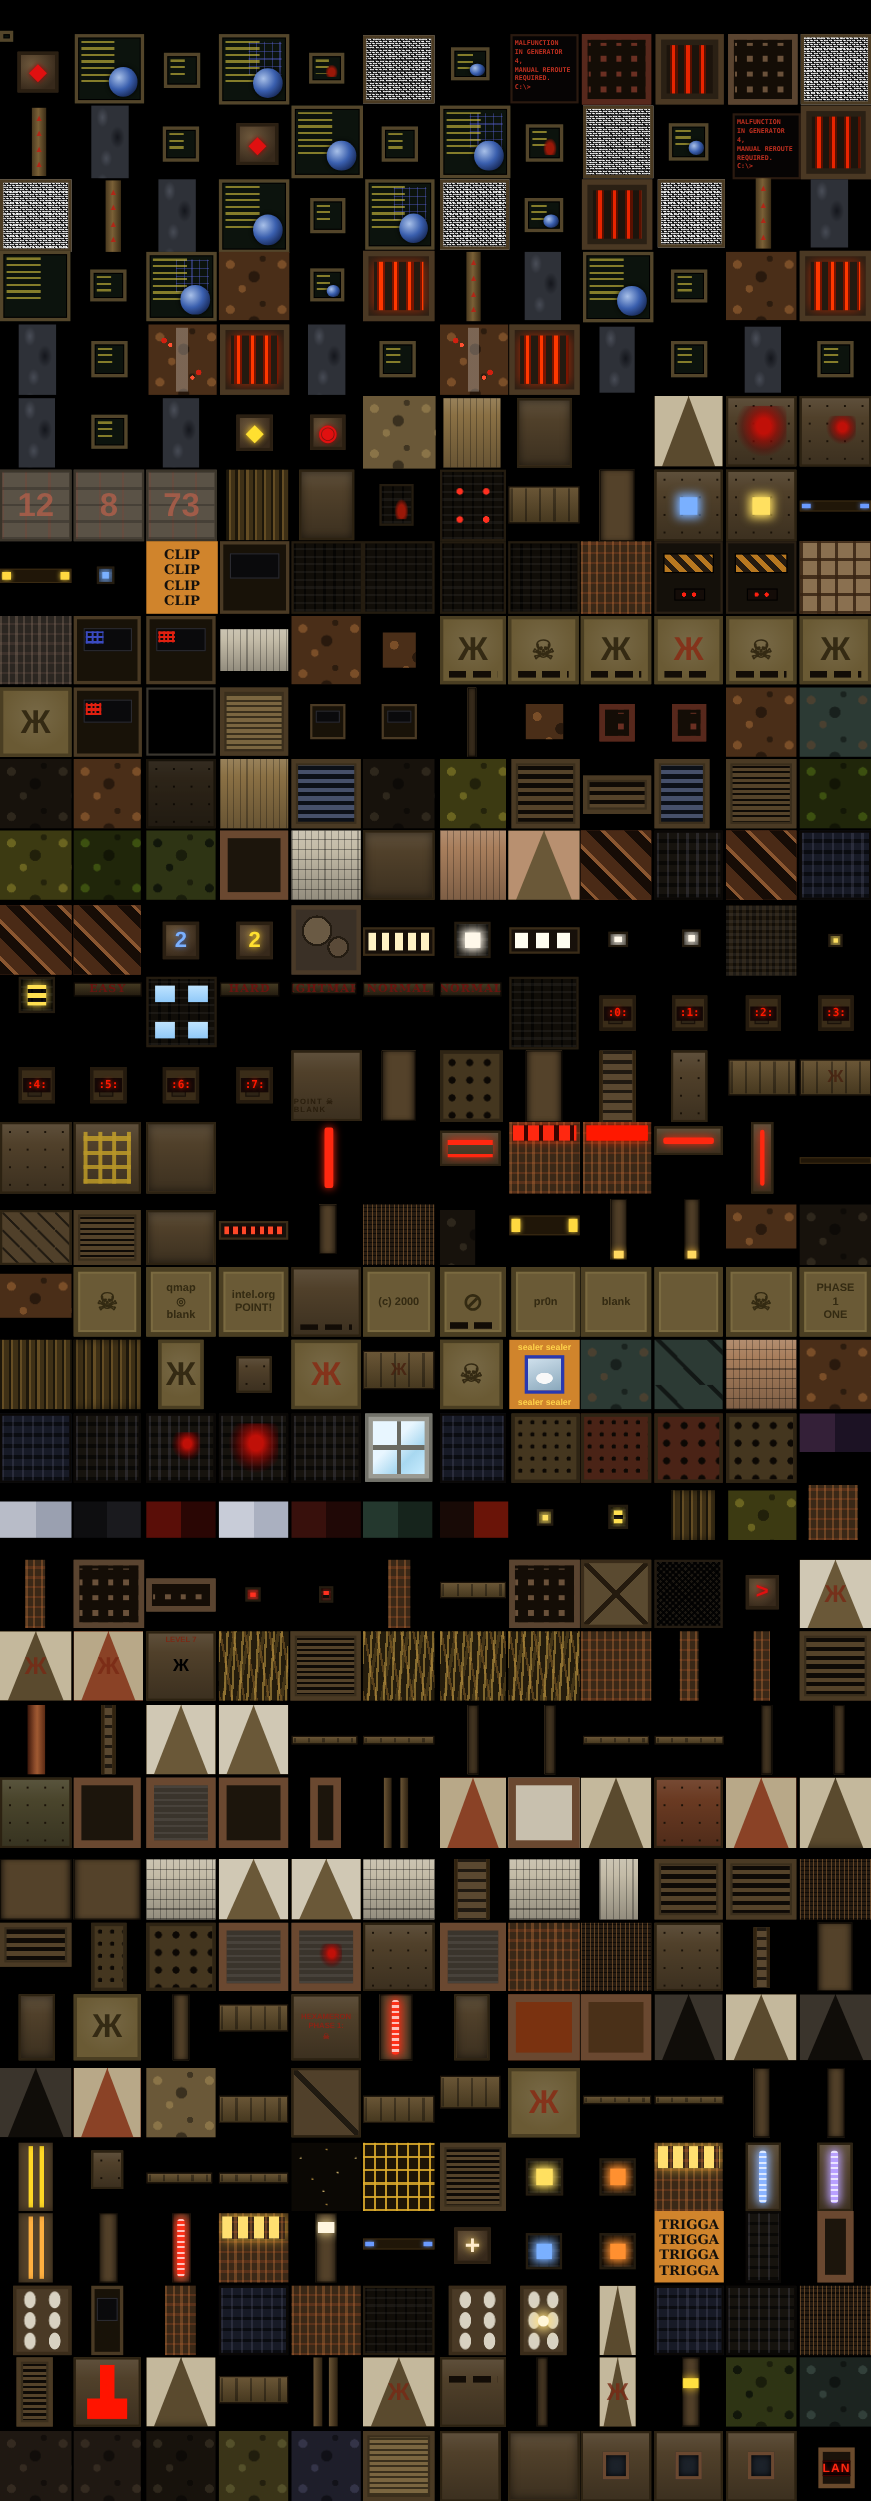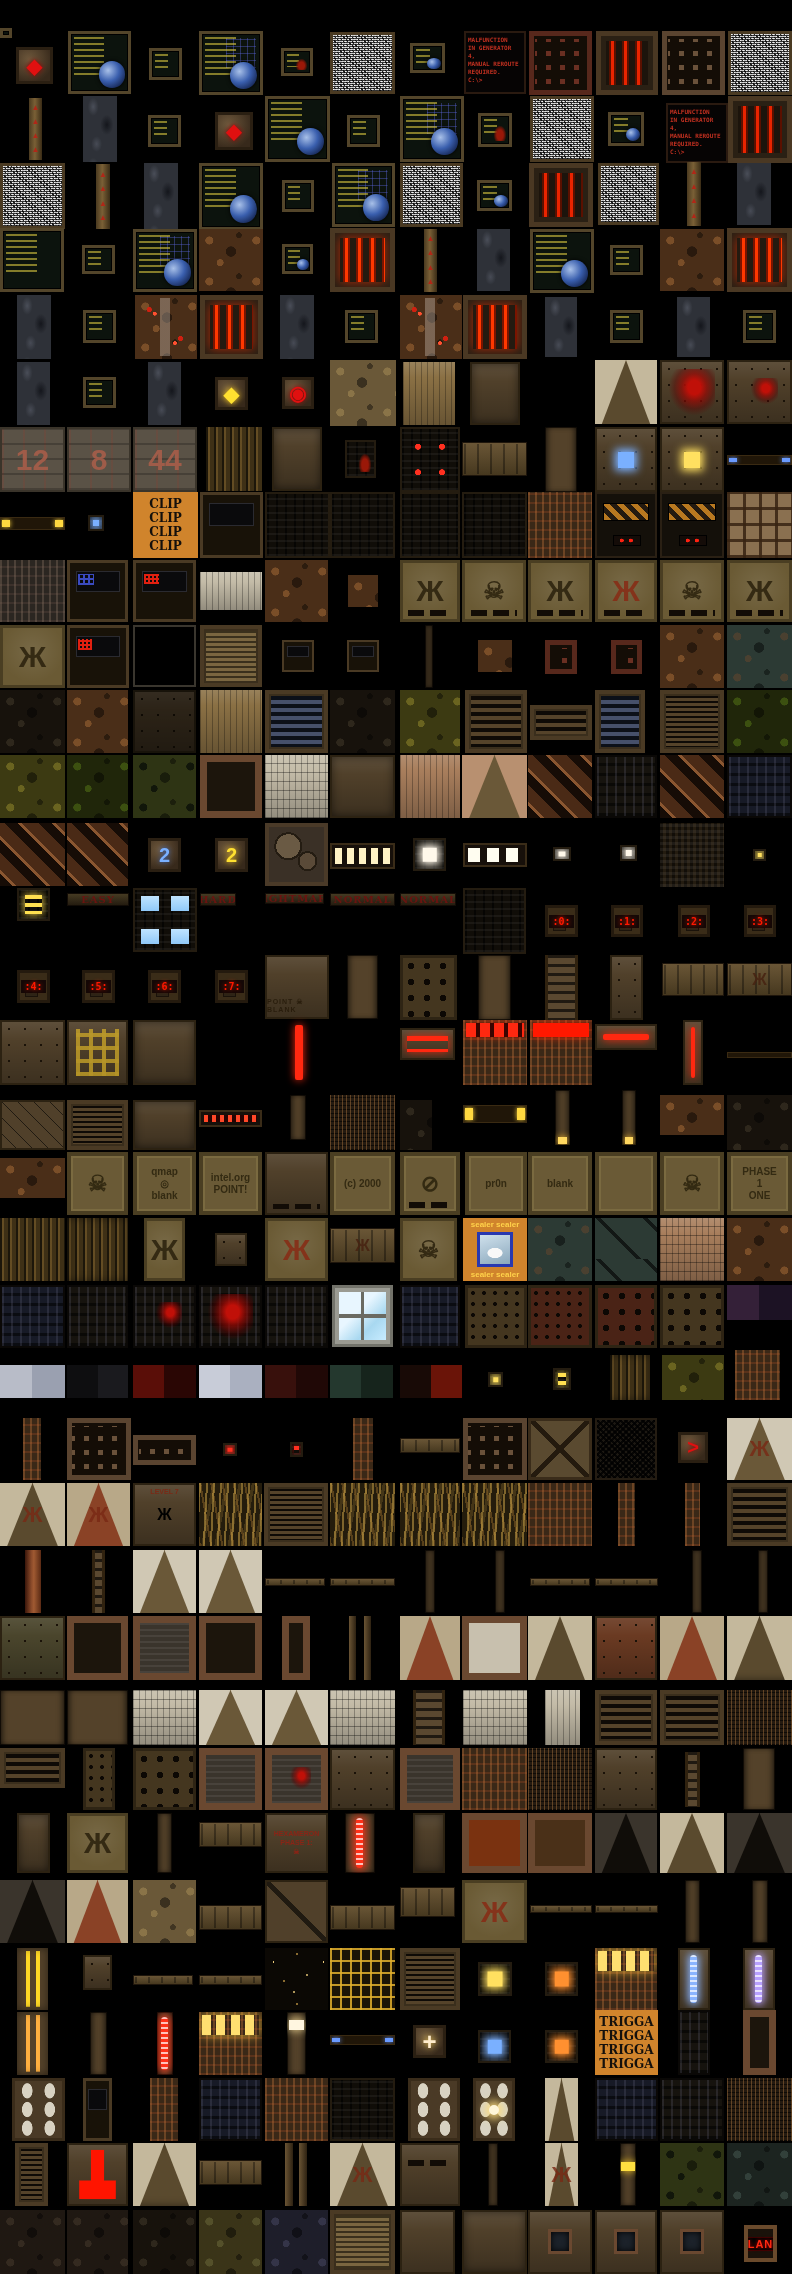--- a/index.html
+++ b/index.html
@@ -164,21 +164,21 @@
 .boxin::after{content:"";position:absolute;left:30%;right:30%;top:28%;bottom:30%;background:#1c222a;border:3px solid #6a4830;box-shadow:inset 0 0 6px #000;}
 .label{display:flex;align-items:flex-end;justify-content:center;padding-bottom:4px;}
 .label .ln{font:bold 7px "Liberation Sans",sans-serif;color:rgba(40,28,12,.95);letter-spacing:1px;}
 .rlabel{display:flex;flex-direction:column;align-items:center;justify-content:center;gap:2px;}
 .rlabel .ln{font:bold 7px "Liberation Sans",sans-serif;color:#8a2416;}
 .ltop .ln{position:absolute;top:3px;left:0;right:0;text-align:center;font:bold 7px "Liberation Sans",sans-serif;color:#7a2a16;z-index:4;}
 
 .sign{background:#6a5a36;border:4px solid #4a3e22;box-shadow:inset 0 0 0 2px #7a6a40;display:flex;flex-direction:column;align-items:center;justify-content:center;}
 .sign .ln{color:#332a12;font:bold 10px "Liberation Sans",sans-serif;line-height:12px;}
 .sign .gl{position:static;font-size:22px;color:#332a12;}
-.diff{background:linear-gradient(180deg,#453a22,#241c10);border:1px solid #120c06;display:flex;align-items:center;justify-content:center;}
+.diff{background:linear-gradient(180deg,#453a22,#241c10);border:1px solid #120c06;display:flex;align-items:flex-start;justify-content:center;}
 .diff .ln{color:#6a1410;font:bold 10px "DejaVu Serif",serif;letter-spacing:1px;}
 .digit{background:#3a2c18;border:3px solid #241a0e;display:flex;align-items:center;justify-content:center;}
 .digit .ln{background:#140806;padding:1px 3px;color:#ff1800;font:bold 10px "DejaVu Sans Mono",monospace;text-shadow:0 0 4px #ff2000;}
 .digit::after{content:"";position:absolute;bottom:3px;left:20%;right:32%;height:4px;background:#2e2416;border:1px solid #1a120a;}
 .emblem{background:#6a5a34;border:3px solid #4a3e22;background-image:radial-gradient(circle at 50% 40%,rgba(255,255,255,.09),transparent 70%);}
 .emblem .gl{font-size:30px;color:rgba(46,36,14,.9);}
 .ered .gl{color:rgba(135,42,20,.85);}
 .eskull .gl{font-size:24px;}
 .exit{background:#1a120a;border:4px solid #6a4a2c;display:flex;align-items:center;justify-content:center;}
 .exit .ln{color:#ff2810;font:bold 11px "Liberation Sans",sans-serif;letter-spacing:1px;text-shadow:0 0 4px #c00000;background:#000;padding:0 2px;border:1px solid #3a0000;}
@@ -299,21 +299,21 @@
     <div class="tile vee" style="left: 595px; top: 360px; width: 62px; height: 64px;"></div>
     <div class="tile panel rivets blood" style="left: 660px; top: 360px; width: 64px; height: 64px;"></div>
     <div class="tile panel rivets blood bsm" style="left: 727px; top: 360px; width: 65px; height: 64px;"></div>
     <div class="tile num" style="left: 0px; top: 427px; width: 65px; height: 65px;">
       <div class="ln">12</div>
     </div>
     <div class="tile num" style="left: 67px; top: 427px; width: 64px; height: 65px;">
       <div class="ln">8</div>
     </div>
     <div class="tile num" style="left: 133px; top: 427px; width: 64px; height: 65px;">
-      <div class="ln">44</div>
+      <div class="ln">73</div>
     </div>
     <div class="tile bark" style="left: 206px; top: 427px; width: 56px; height: 64px;"></div>
     <div class="tile panel stripe2 s-yel" style="left: 272px; top: 427px; width: 50px; height: 64px;"></div>
     <div class="tile machine hand" style="left: 345px; top: 440px; width: 31px; height: 38px;"></div>
     <div class="tile machine qred" style="left: 400px; top: 427px; width: 60px; height: 65px;"></div>
     <div class="tile beam" style="left: 462px; top: 442px; width: 65px; height: 34px;"></div>
     <div class="tile pillar" style="left: 545px; top: 427px; width: 32px; height: 65px;"></div>
     <div class="tile panel rivets glowc gblue" style="left: 595px; top: 427px; width: 62px; height: 65px;"></div>
     <div class="tile panel rivets glowc gyel" style="left: 660px; top: 427px; width: 64px; height: 65px;"></div>
     <div class="tile bar e-blue" style="left: 727px; top: 455px; width: 65px; height: 10px;"></div>
@@ -410,21 +410,21 @@
     <div class="tile glowrow big" style="left: 463px; top: 843px; width: 64px; height: 24px;"></div>
     <div class="tile machine glowc gwhite" style="left: 553px; top: 847px; width: 18px; height: 14px;"></div>
     <div class="tile machine glowc gwhite" style="left: 620px; top: 845px; width: 17px; height: 16px;"></div>
     <div class="tile weave" style="left: 660px; top: 823px; width: 64px; height: 64px;"></div>
     <div class="tile machine glowc gyel" style="left: 753px; top: 849px; width: 13px; height: 12px;"></div>
     <div class="tile machine bars3" style="left: 17px; top: 888px; width: 33px; height: 33px;"></div>
     <div class="tile diff" style="left: 67px; top: 893px; width: 62px; height: 13px;">
       <div class="ln">EASY</div>
     </div>
     <div class="tile machine win4" style="left: 133px; top: 888px; width: 64px; height: 64px;"></div>
-    <div class="tile diff" style="left: 200px; top: 893px; width: 36px; height: 13px;">
+    <div class="tile diff" style="left: 200px; top: 893px; width: 54px; height: 13px;">
       <div class="ln">HARD</div>
     </div>
     <div class="tile diff" style="left: 265px; top: 893px; width: 59px; height: 11px;">
       <div class="ln">NIGHTMARE</div>
     </div>
     <div class="tile diff" style="left: 330px; top: 893px; width: 65px; height: 13px;">
       <div class="ln">NORMAL</div>
     </div>
     <div class="tile diff" style="left: 400px; top: 893px; width: 56px; height: 13px;">
       <div class="ln">NORMAL</div>

